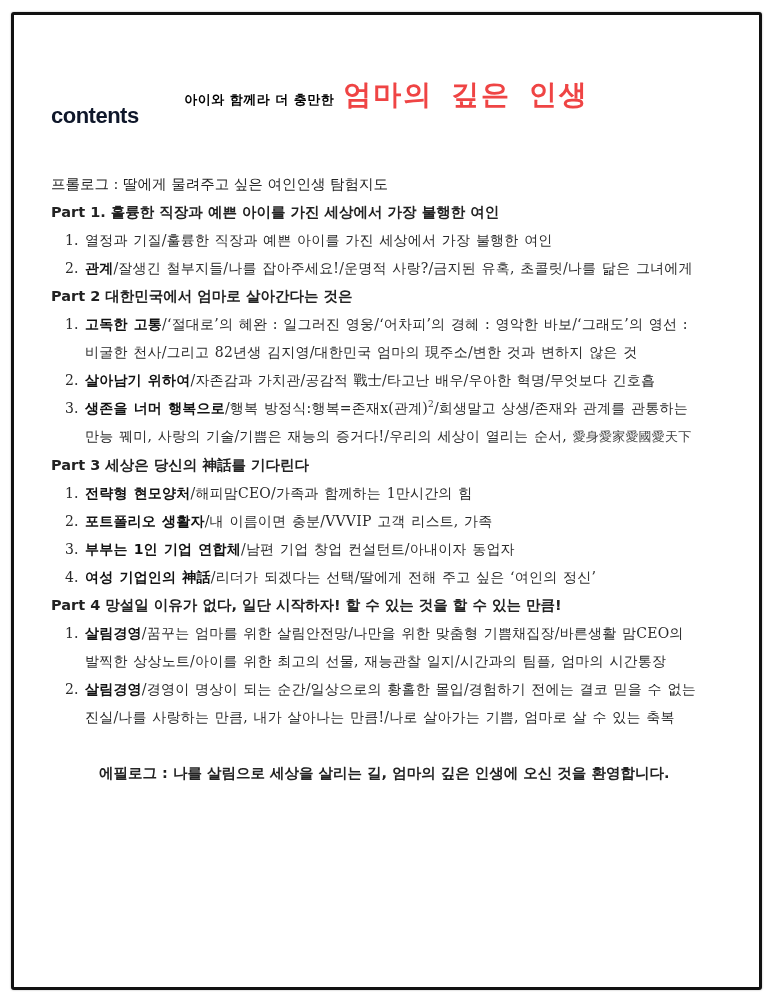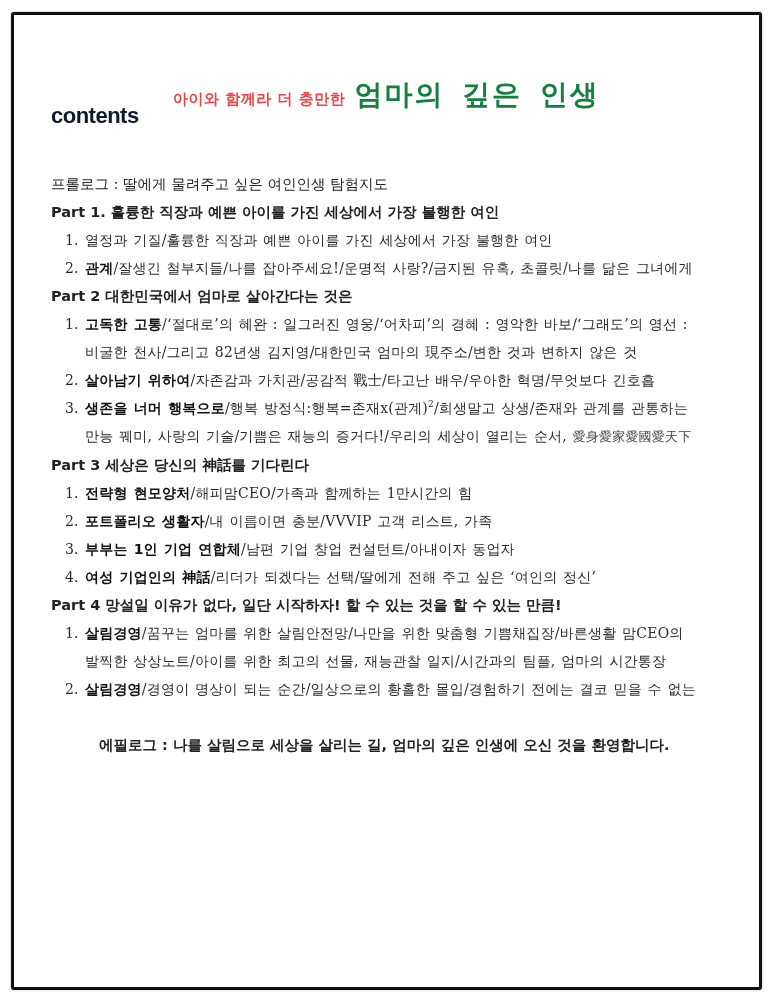--- a/index.html
+++ b/index.html
@@ -28,32 +28,32 @@
     .title-line {
       position: absolute;
       left: 0;
       width: 100%;
       top: 76px;
       text-align: center;
       white-space: nowrap;
     }
     .title-sub {
       font-family: "DejaVu Sans", "Liberation Sans", sans-serif;
-      font-size: 15px;
-      font-weight: bold;
-      color: #ef4444;
+      font-size: 13px;
+      font-weight: bold;
+      color: #000000;
       letter-spacing: 0.5px;
       margin-right: 4px;
       vertical-align: baseline;
     }
     .title-main {
       font-family: "DejaVu Sans", "Liberation Sans", sans-serif;
       font-size: 28px;
       font-weight: bold;
-      color: #15803d;
+      color: #ef4444;
       letter-spacing: 2px;
       word-spacing: 6px;
       vertical-align: baseline;
     }
     .contents-label {
       position: absolute;
       left: 51px;
       top: 103px;
       font-family: "Liberation Sans", "DejaVu Sans", sans-serif;
       font-size: 22px;
@@ -193,17 +193,18 @@
   <div class="section">
     <div class="part-title bold">Part 4 망설일 이유가 없다, 일단 시작하자! 할 수 있는 것을 할 수 있는 만큼!</div>
     <div class="item">
       <span class="num">1.</span>
       <div><span class="key">살림경영</span><span>/꿈꾸는 엄마를 위한 살림안전망/나만을 위한 맞춤형 기쁨채집장/바른생활 맘CEO의</span></div>
       <div>발찍한 상상노트/아이를 위한 최고의 선물, 재능관찰 일지/시간과의 팀플, 엄마의 시간통장</div>
     </div>
     <div class="item">
       <span class="num">2.</span>
       <div><span class="key">살림경영</span><span>/경영이 명상이 되는 순간/일상으로의 황홀한 몰입/경험하기 전에는 결코 믿을 수 없는</span></div>
+      <div>진실/나를 사랑하는 만큼, 내가 살아나는 만큼!/나로 살아가는 기쁨, 엄마로 살 수 있는 축복</div>
     </div>
   </div>
 
   <div class="plain-line epilogue">에필로그 : 나를 살림으로 세상을 살리는 길, 엄마의 깊은 인생에 오신 것을 환영합니다.</div>
 </div>
 
 </body></html>

